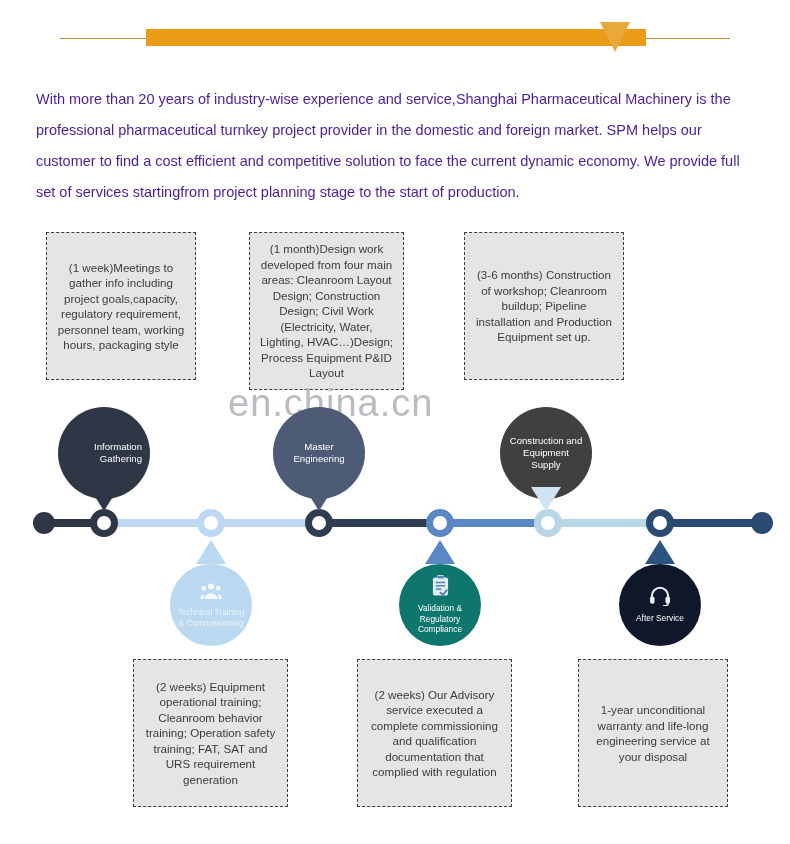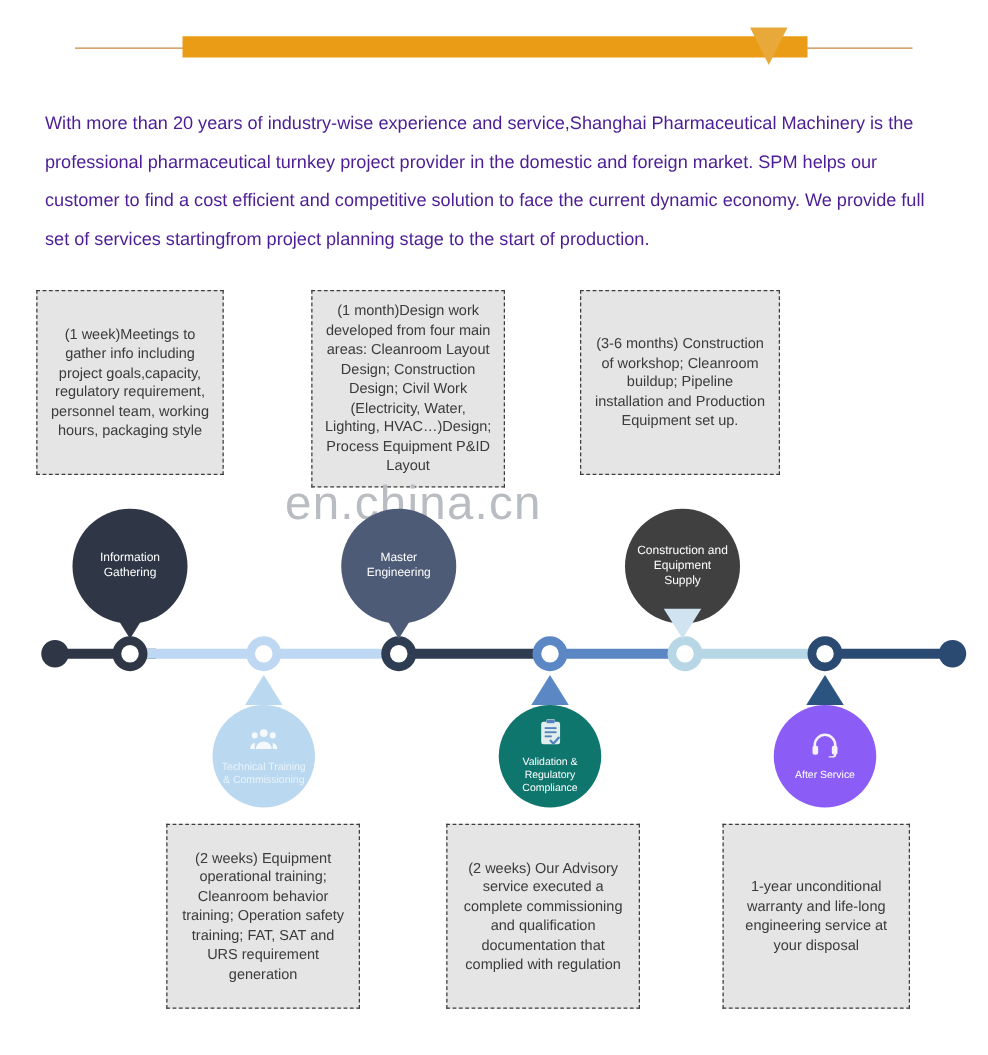--- a/index.html
+++ b/index.html
@@ -74,21 +74,21 @@
     align-items: center;
     justify-content: center;
     padding: 6px 8px;
     font-size: 11.6px;
     line-height: 15.5px;
     text-align: center;
     color: #3b3b3b;
   }
   .note span { display: block; }
 
-  .note-1 { left: 29px;  top: 232px; width: 150px; height: 148px; justify-content: flex-end; }
+  .note-1 { left: 46px;  top: 232px; width: 150px; height: 148px; justify-content: flex-end; }
   .note-2 { left: 249px; top: 232px; width: 155px; height: 158px; }
   .note-3 { left: 464px; top: 232px; width: 160px; height: 148px; }
   .note-4 { left: 133px; top: 659px; width: 155px; height: 148px; }
   .note-5 { left: 357px; top: 659px; width: 155px; height: 148px; }
   .note-6 { left: 578px; top: 659px; width: 150px; height: 148px; }
 
   
   .watermark {
     position: absolute;
     left: 228px; top: 382px;
@@ -110,21 +110,21 @@
     align-items: center;
     justify-content: center;
     text-align: center;
     color: #ffffff;
     font-size: 9.6px;
     line-height: 12px;
     padding: 0 8px;
     box-sizing: border-box;
     z-index: 3;
   }
-  .stage-top-1 { left: 58px;  top: 407px; background: #2f3645; }
+  .stage-top-1 { left: 58px;  top: 407px; background: #2f3645; text-align: right; }
   .stage-top-2 { left: 273px; top: 407px; background: #4d5b76; }
   .stage-top-3 { left: 500px; top: 407px; background: #afd4e8; }
 
   .tri-down {
     position: absolute;
     width: 0; height: 0;
     border-left: 15px solid transparent;
     border-right: 15px solid transparent;
     z-index: 3;
   }
@@ -279,21 +279,21 @@
       <rect x="4" y="7" width="10" height="1.6" fill="#5b87c5"></rect>
       <rect x="4" y="10.5" width="10" height="1.6" fill="#5b87c5"></rect>
       <rect x="4" y="14" width="6" height="1.6" fill="#5b87c5"></rect>
       <path d="M9 18.5l2.4 2.4 4.4-5" stroke="#5b87c5" stroke-width="2" fill="none" stroke-linecap="round" stroke-linejoin="round"></path>
     </svg>
   </span>
   <span class="cap">Validation &amp; Regulatory Compliance</span>
 </div>
 
 <div class="tri-up tri-u-3"></div>
-<div class="stage-bot stage-bot-3" style="background: #8b5cf6;">
+<div class="stage-bot stage-bot-3" style="background: #0f172a;">
   <span class="glyph">
     <svg width="22" height="20" viewBox="0 0 24 22" aria-hidden="true">
       <path d="M3 13v-2a9 9 0 0 1 18 0v2" stroke="#ffffff" stroke-width="2.2" fill="none" stroke-linecap="round"></path>
       <rect x="1" y="11.5" width="5" height="8" rx="2.2" fill="#ffffff"></rect>
       <rect x="18" y="11.5" width="5" height="8" rx="2.2" fill="#ffffff"></rect>
       <path d="M21 19.5c0 1.6-2.4 2.4-5 2.4" stroke="#ffffff" stroke-width="1.8" fill="none" stroke-linecap="round"></path>
     </svg>
   </span>
   <span class="cap">After Service</span>
 </div>

